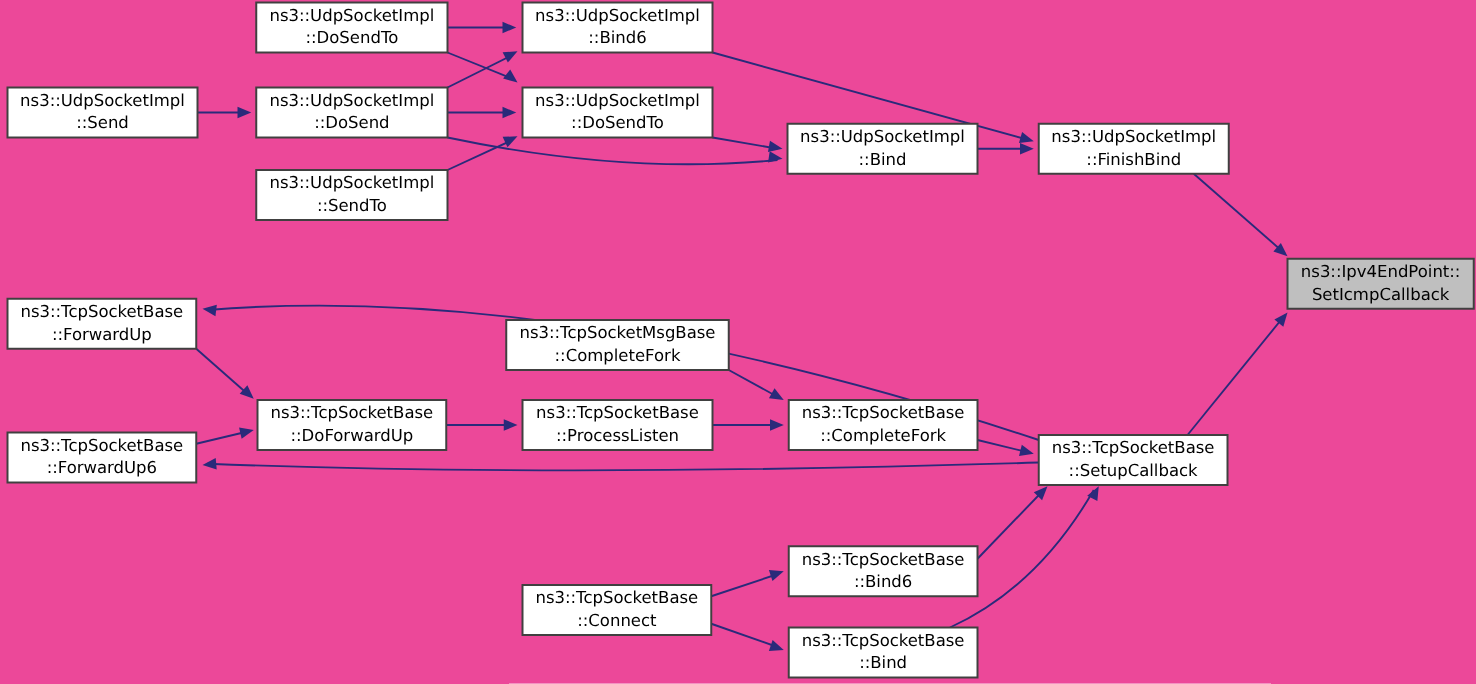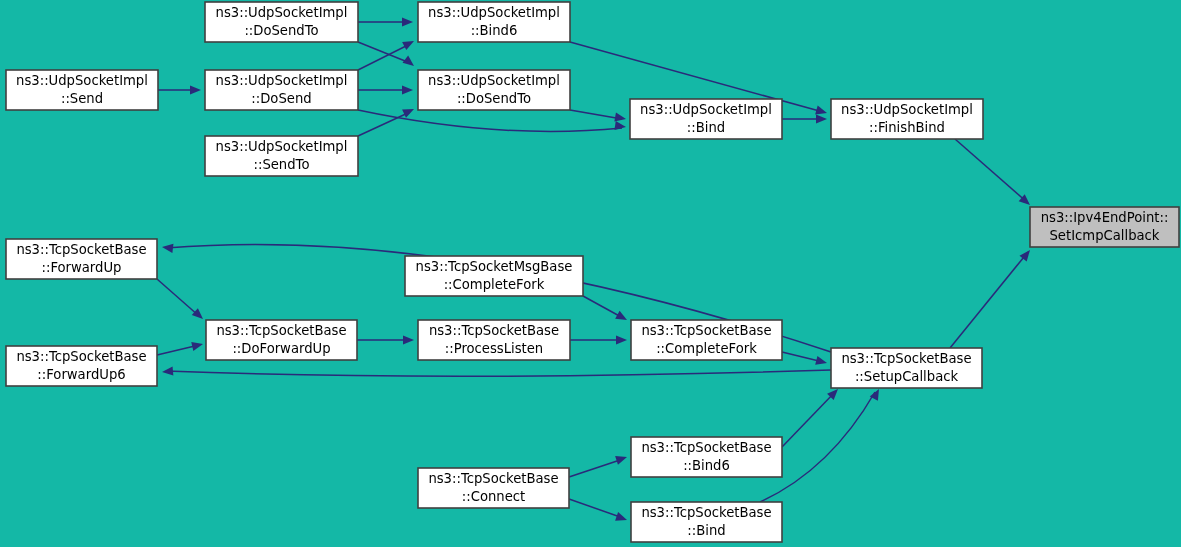--- a/index.html
+++ b/index.html
@@ -4,21 +4,21 @@
 <style>
   html, body {
     margin: 0;
     padding: 0;
     background: #ffffff;
   }
   #canvas {
     position: relative;
     width: 1181px;
     height: 547px;
-    background: #14b8a6;
+    background: #ec4899;
     overflow: hidden;
     font-family: "DejaVu Sans", "Liberation Sans", sans-serif;
   }
   svg#graph {
     position: absolute;
     left: 0;
     top: 0;
     width: 1181px;
     height: 547px;
   }

